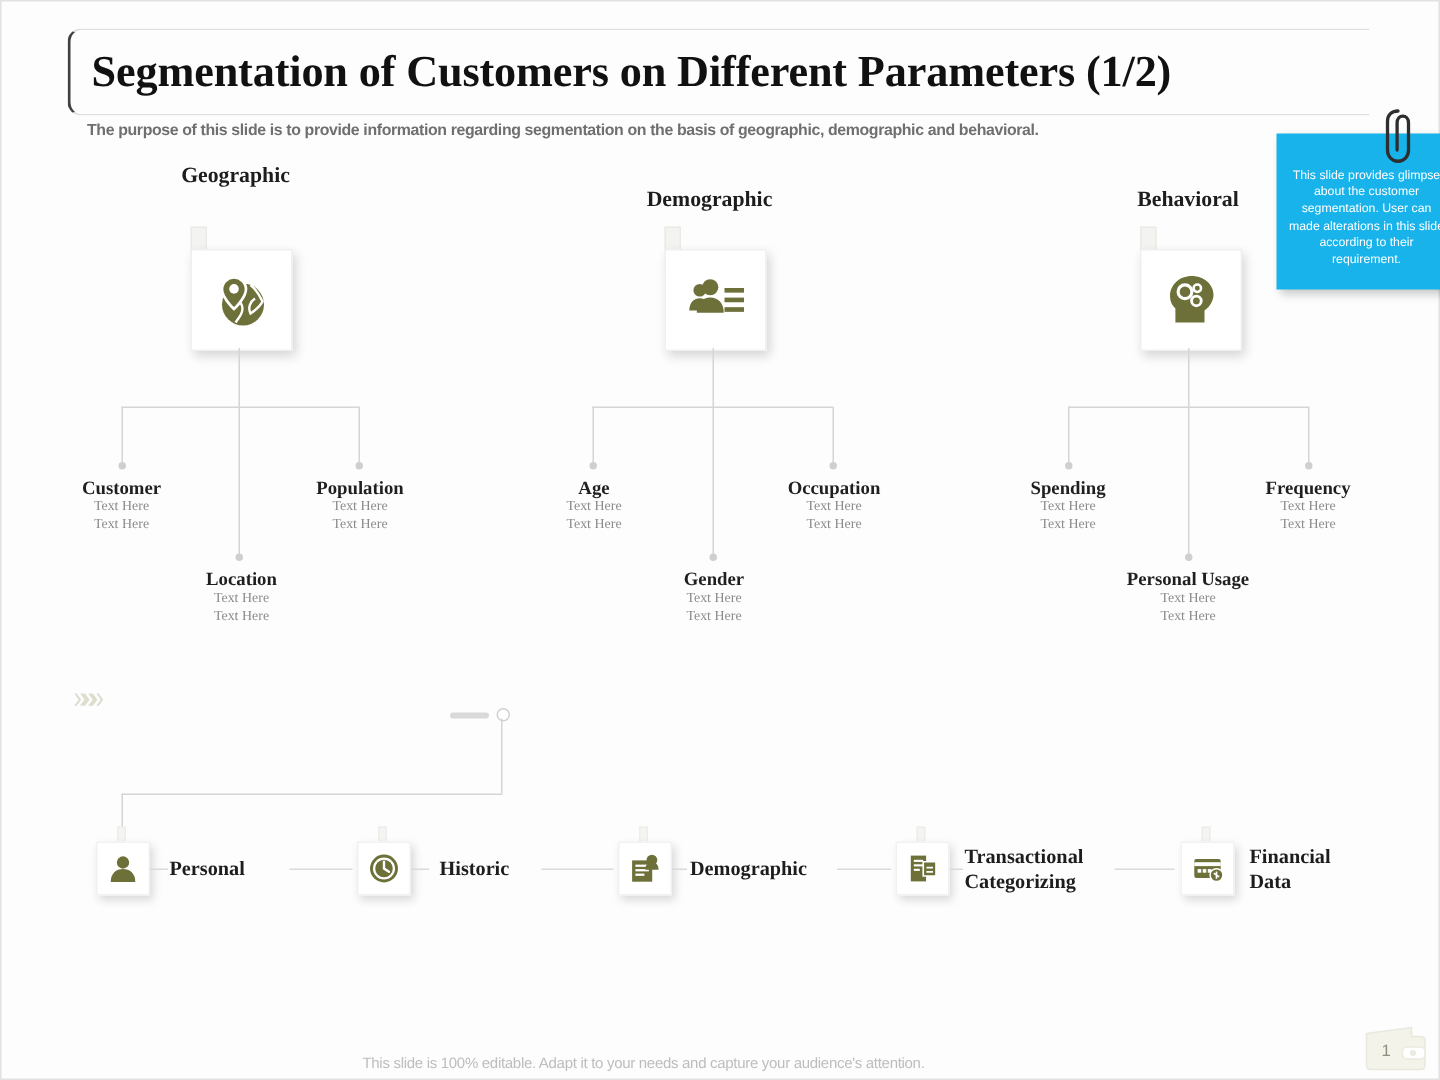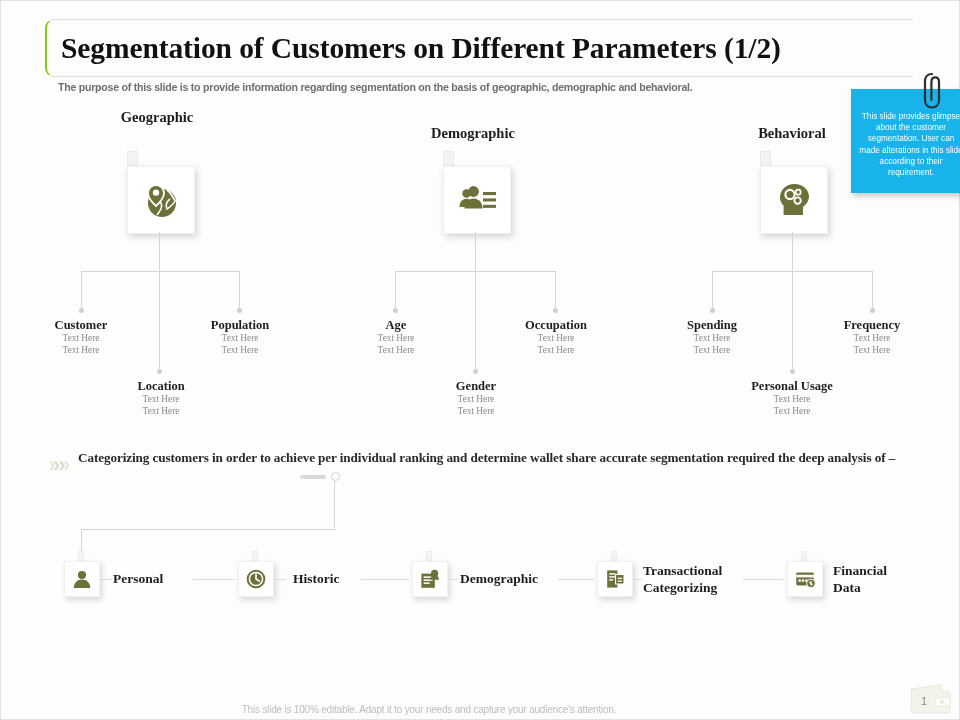--- a/index.html
+++ b/index.html
@@ -15,21 +15,21 @@
     position:absolute;inset:0;
     background:#fdfdfd;
     border:1px solid #e2e2e2;
     box-sizing:border-box;
   }
   .canvas{position:absolute;inset:0;}
 
   
   .title-box{
     position:absolute;left:44px;top:18px;width:868px;height:58px;
-    border-left:2px solid #84cc16;
+    border-left:2px solid #404040;
     border-top:1px solid #dedede;
     border-bottom:1px solid #dedede;
     border-right:none;
     border-top-left-radius:9px;
     border-bottom-left-radius:9px;
     box-sizing:border-box;
     display:flex;align-items:center;
   }
   .title-text{
     font-family:"Liberation Serif", serif;
@@ -286,21 +286,20 @@
     <div class="leaf-line">Text Here</div>
     <div class="leaf-line">Text Here</div>
   </div>
   <div class="leaf" style="left:811px;top:317px;width:120px;">
     <div class="leaf-title">Frequency</div>
     <div class="leaf-line">Text Here</div>
     <div class="leaf-line">Text Here</div>
   </div>
 
   <div class="chev">»»»</div>
-  <div class="statement">Categorizing customers in order to achieve per individual ranking and determine wallet share accurate segmentation required the deep analysis of –</div>
   <div class="dash-stub"></div>
   <div class="ring"></div>
 
   <div class="vline" style="left:333px;top:478px;height:50px;"></div>
   <div class="hline" style="left:80px;top:528px;width:254px;"></div>
   <div class="vline" style="left:80px;top:528px;height:31px;"></div>
 
   <div class="mini-tab" style="left:77px;top:550px;"></div>
   <div class="mini-card" style="left:63px;top:560px;">
     <svg width="22" height="22" viewBox="0 0 22 22">

